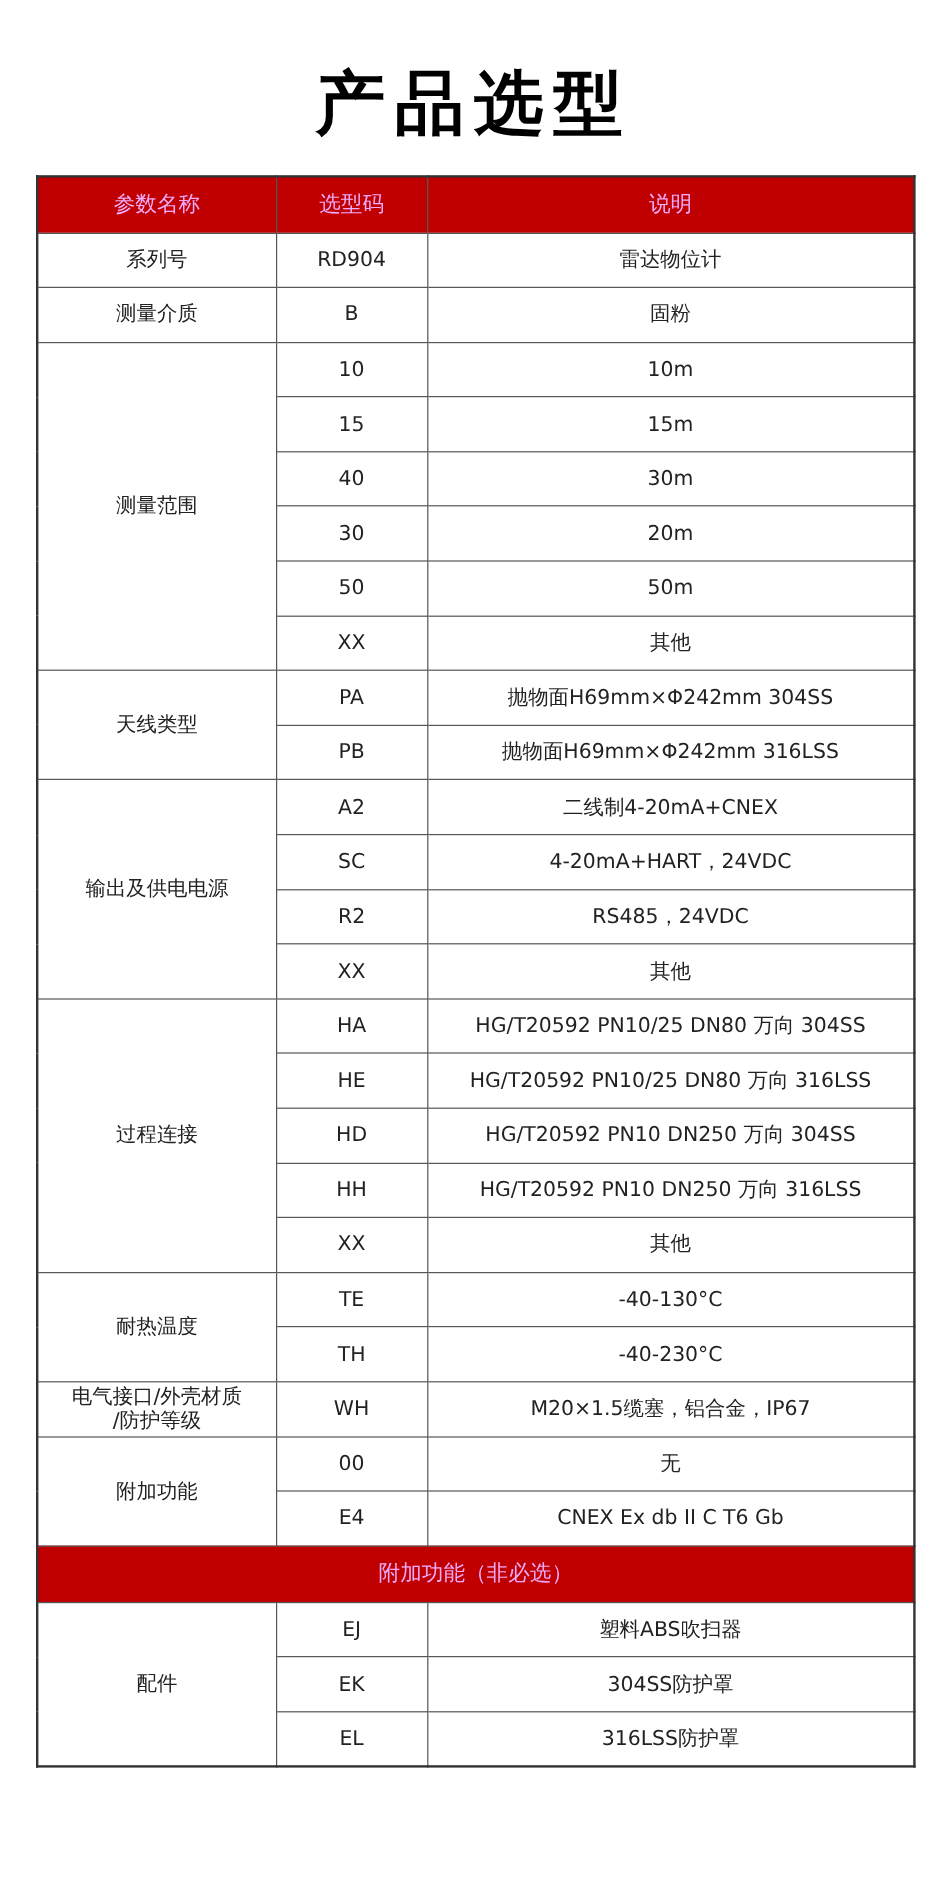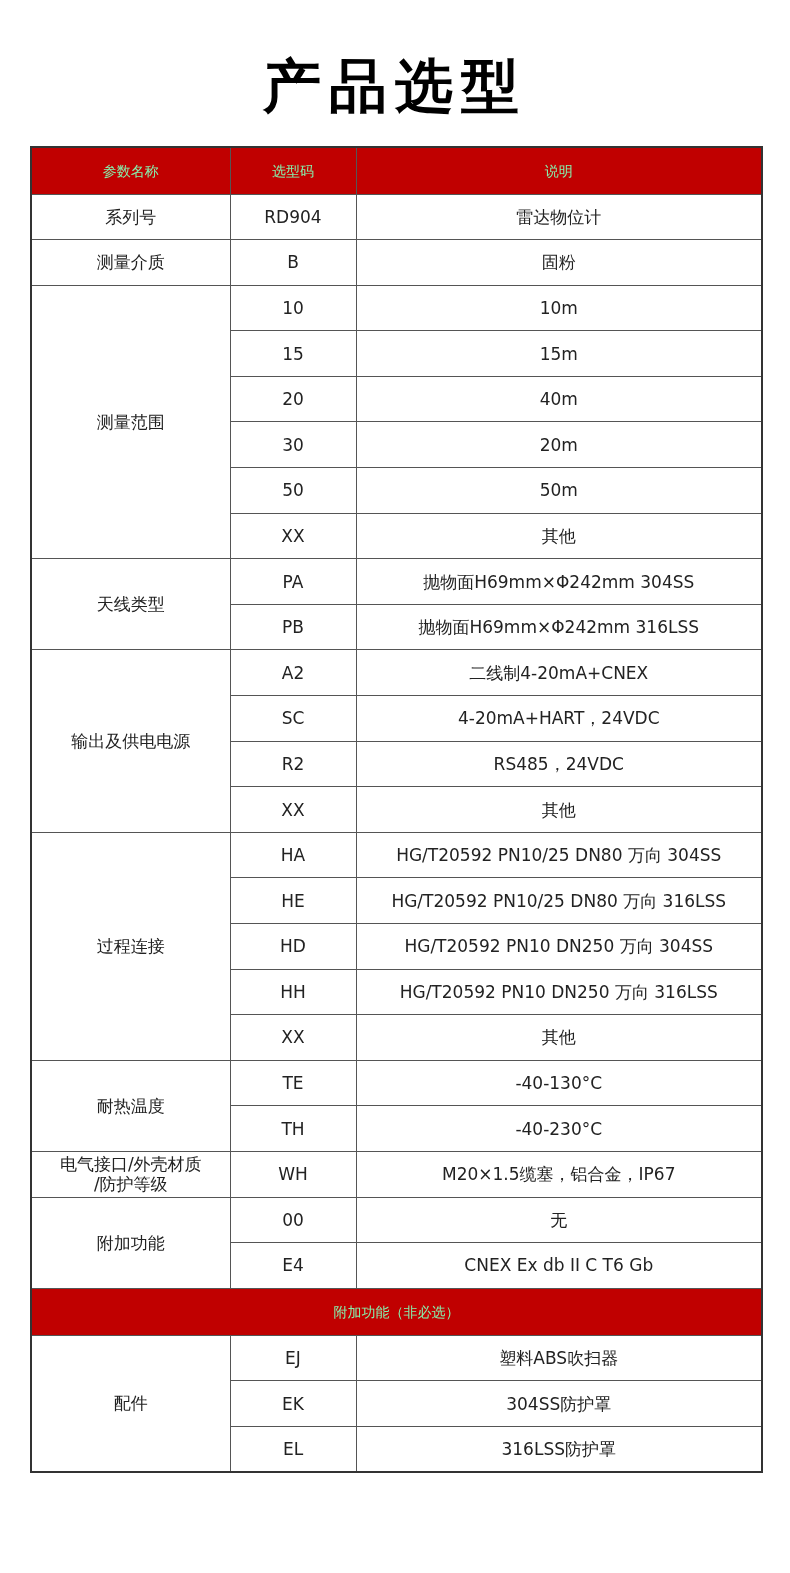--- a/index.html
+++ b/index.html
@@ -14,21 +14,21 @@
     border-collapse: collapse; table-layout: fixed;
     border: 2px solid #333;
   }
   table.sel td, table.sel th {
     border: 1px solid #555; text-align: center; vertical-align: middle;
     font-size: 17px; font-weight: normal; line-height: 20px; color: #222;
   }
   table.sel col.c1 { width: 199px; }
   table.sel col.c2 { width: 126px; }
   table.sel col.c3 { width: 406px; }
-  tr.hdr th, tr.band td { background: #c00000; color: #86efac; height: 47px; font-size: 14px; margin-left: 47px; }
+  tr.hdr th, tr.band td { background: #c00000; color: #f0abfc; height: 47px; font-size: 18px; margin-left: 47px; }
   tr.row td { height: 45.6px; }
   td.twoline { line-height: 19px; margin-top: 32px; }
 </style>
 </head>
 <body>
 
 <div class="title">产品选型</div>
 
 <table class="sel">
   <colgroup>
@@ -58,22 +58,22 @@
     <tr class="row">
       <td rowspan="6">测量范围</td>
       <td>10</td>
       <td>10m</td>
     </tr>
     <tr class="row">
       <td>15</td>
       <td>15m</td>
     </tr>
     <tr class="row">
-      <td>20</td>
-      <td>40m</td>
+      <td>40</td>
+      <td>30m</td>
     </tr>
     <tr class="row">
       <td>30</td>
       <td>20m</td>
     </tr>
     <tr class="row">
       <td>50</td>
       <td>50m</td>
     </tr>
     <tr class="row">

